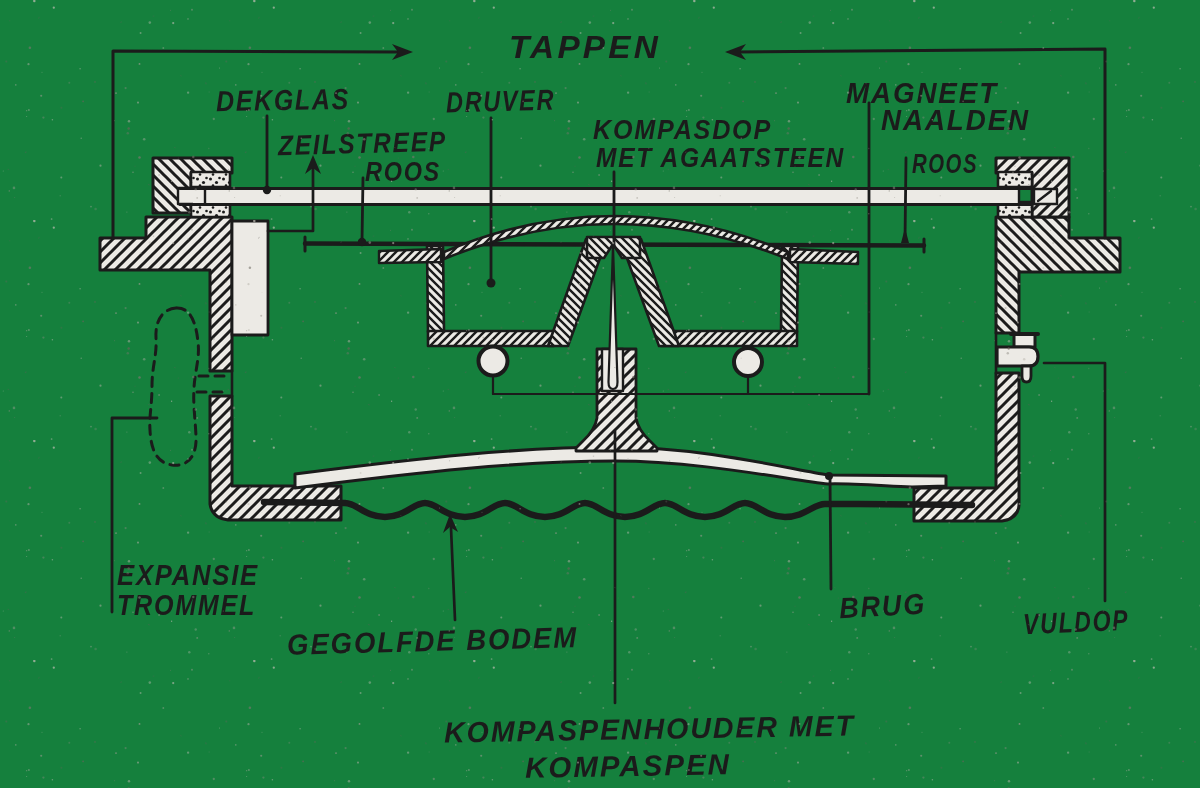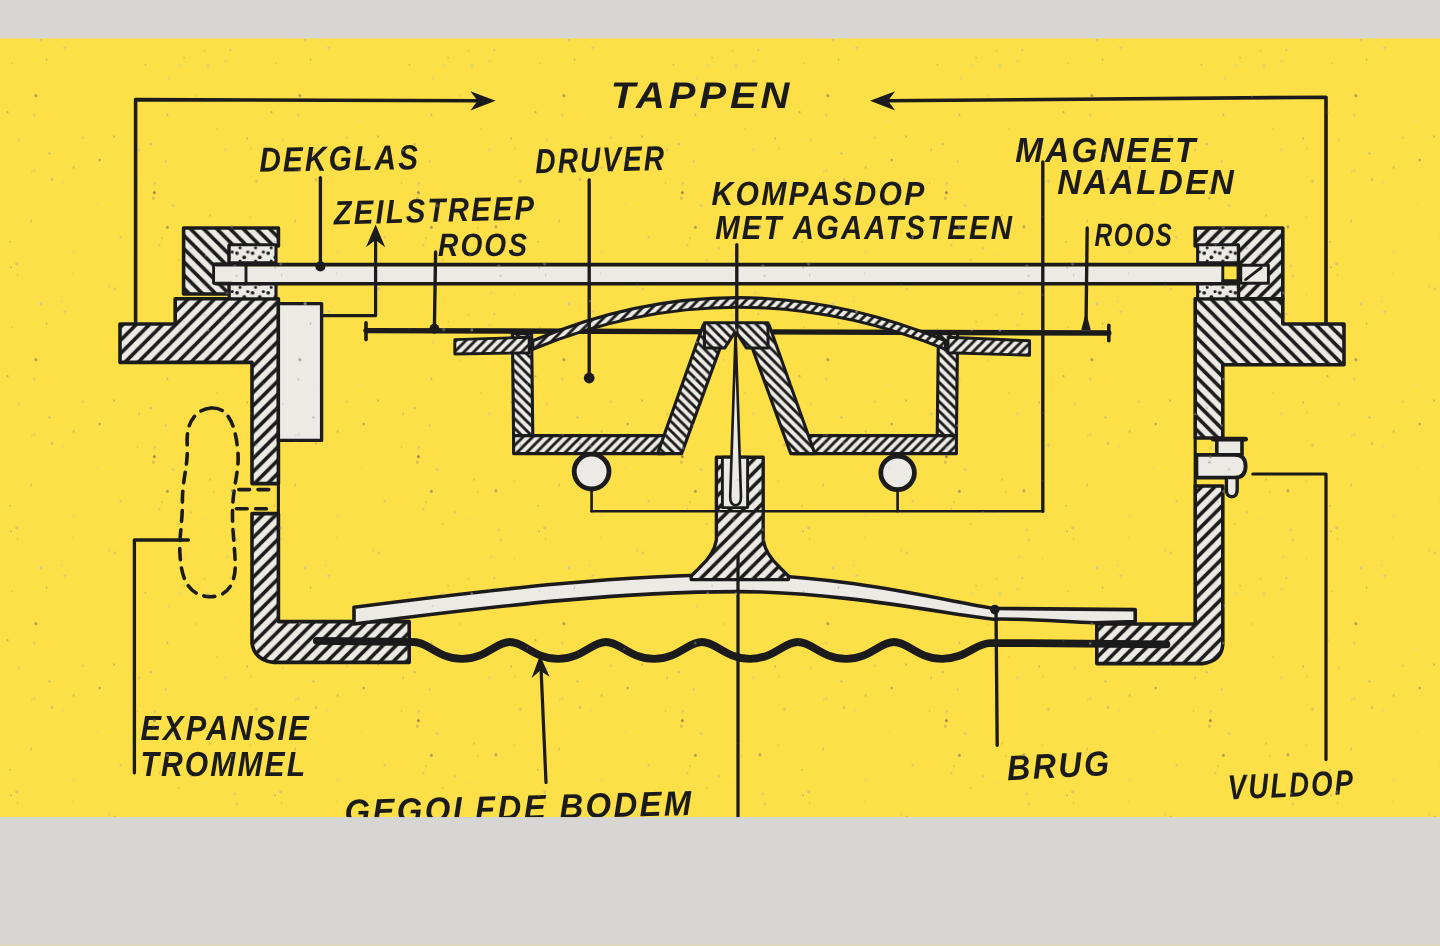--- a/index.html
+++ b/index.html
@@ -1,17 +1,17 @@
 <!DOCTYPE html>
 <html><head>
 <meta charset="utf-8">
 <style>
   html,body{margin:0;padding:0;background:#d8d6d2;}
-  .stage{position:relative;width:1200px;height:649px;overflow:hidden;background:#fde047;
-         font-family:"Liberation Sans",sans-serif;margin-top:32px;}
+  .stage{position:relative;width:1200px;height:788px;overflow:hidden;background:#15803d;
+         font-family:"Liberation Sans",sans-serif;}
   svg{position:absolute;left:0;top:0;}
   text{fill:#1b1b1b;font-family:"Liberation Sans",sans-serif;font-style:italic;font-weight:bold;}
 </style>
 </head>
 <body>
 
 <div class="stage">
 <svg width="1200" height="788" viewBox="0 0 1200 788">
   <defs>
 

